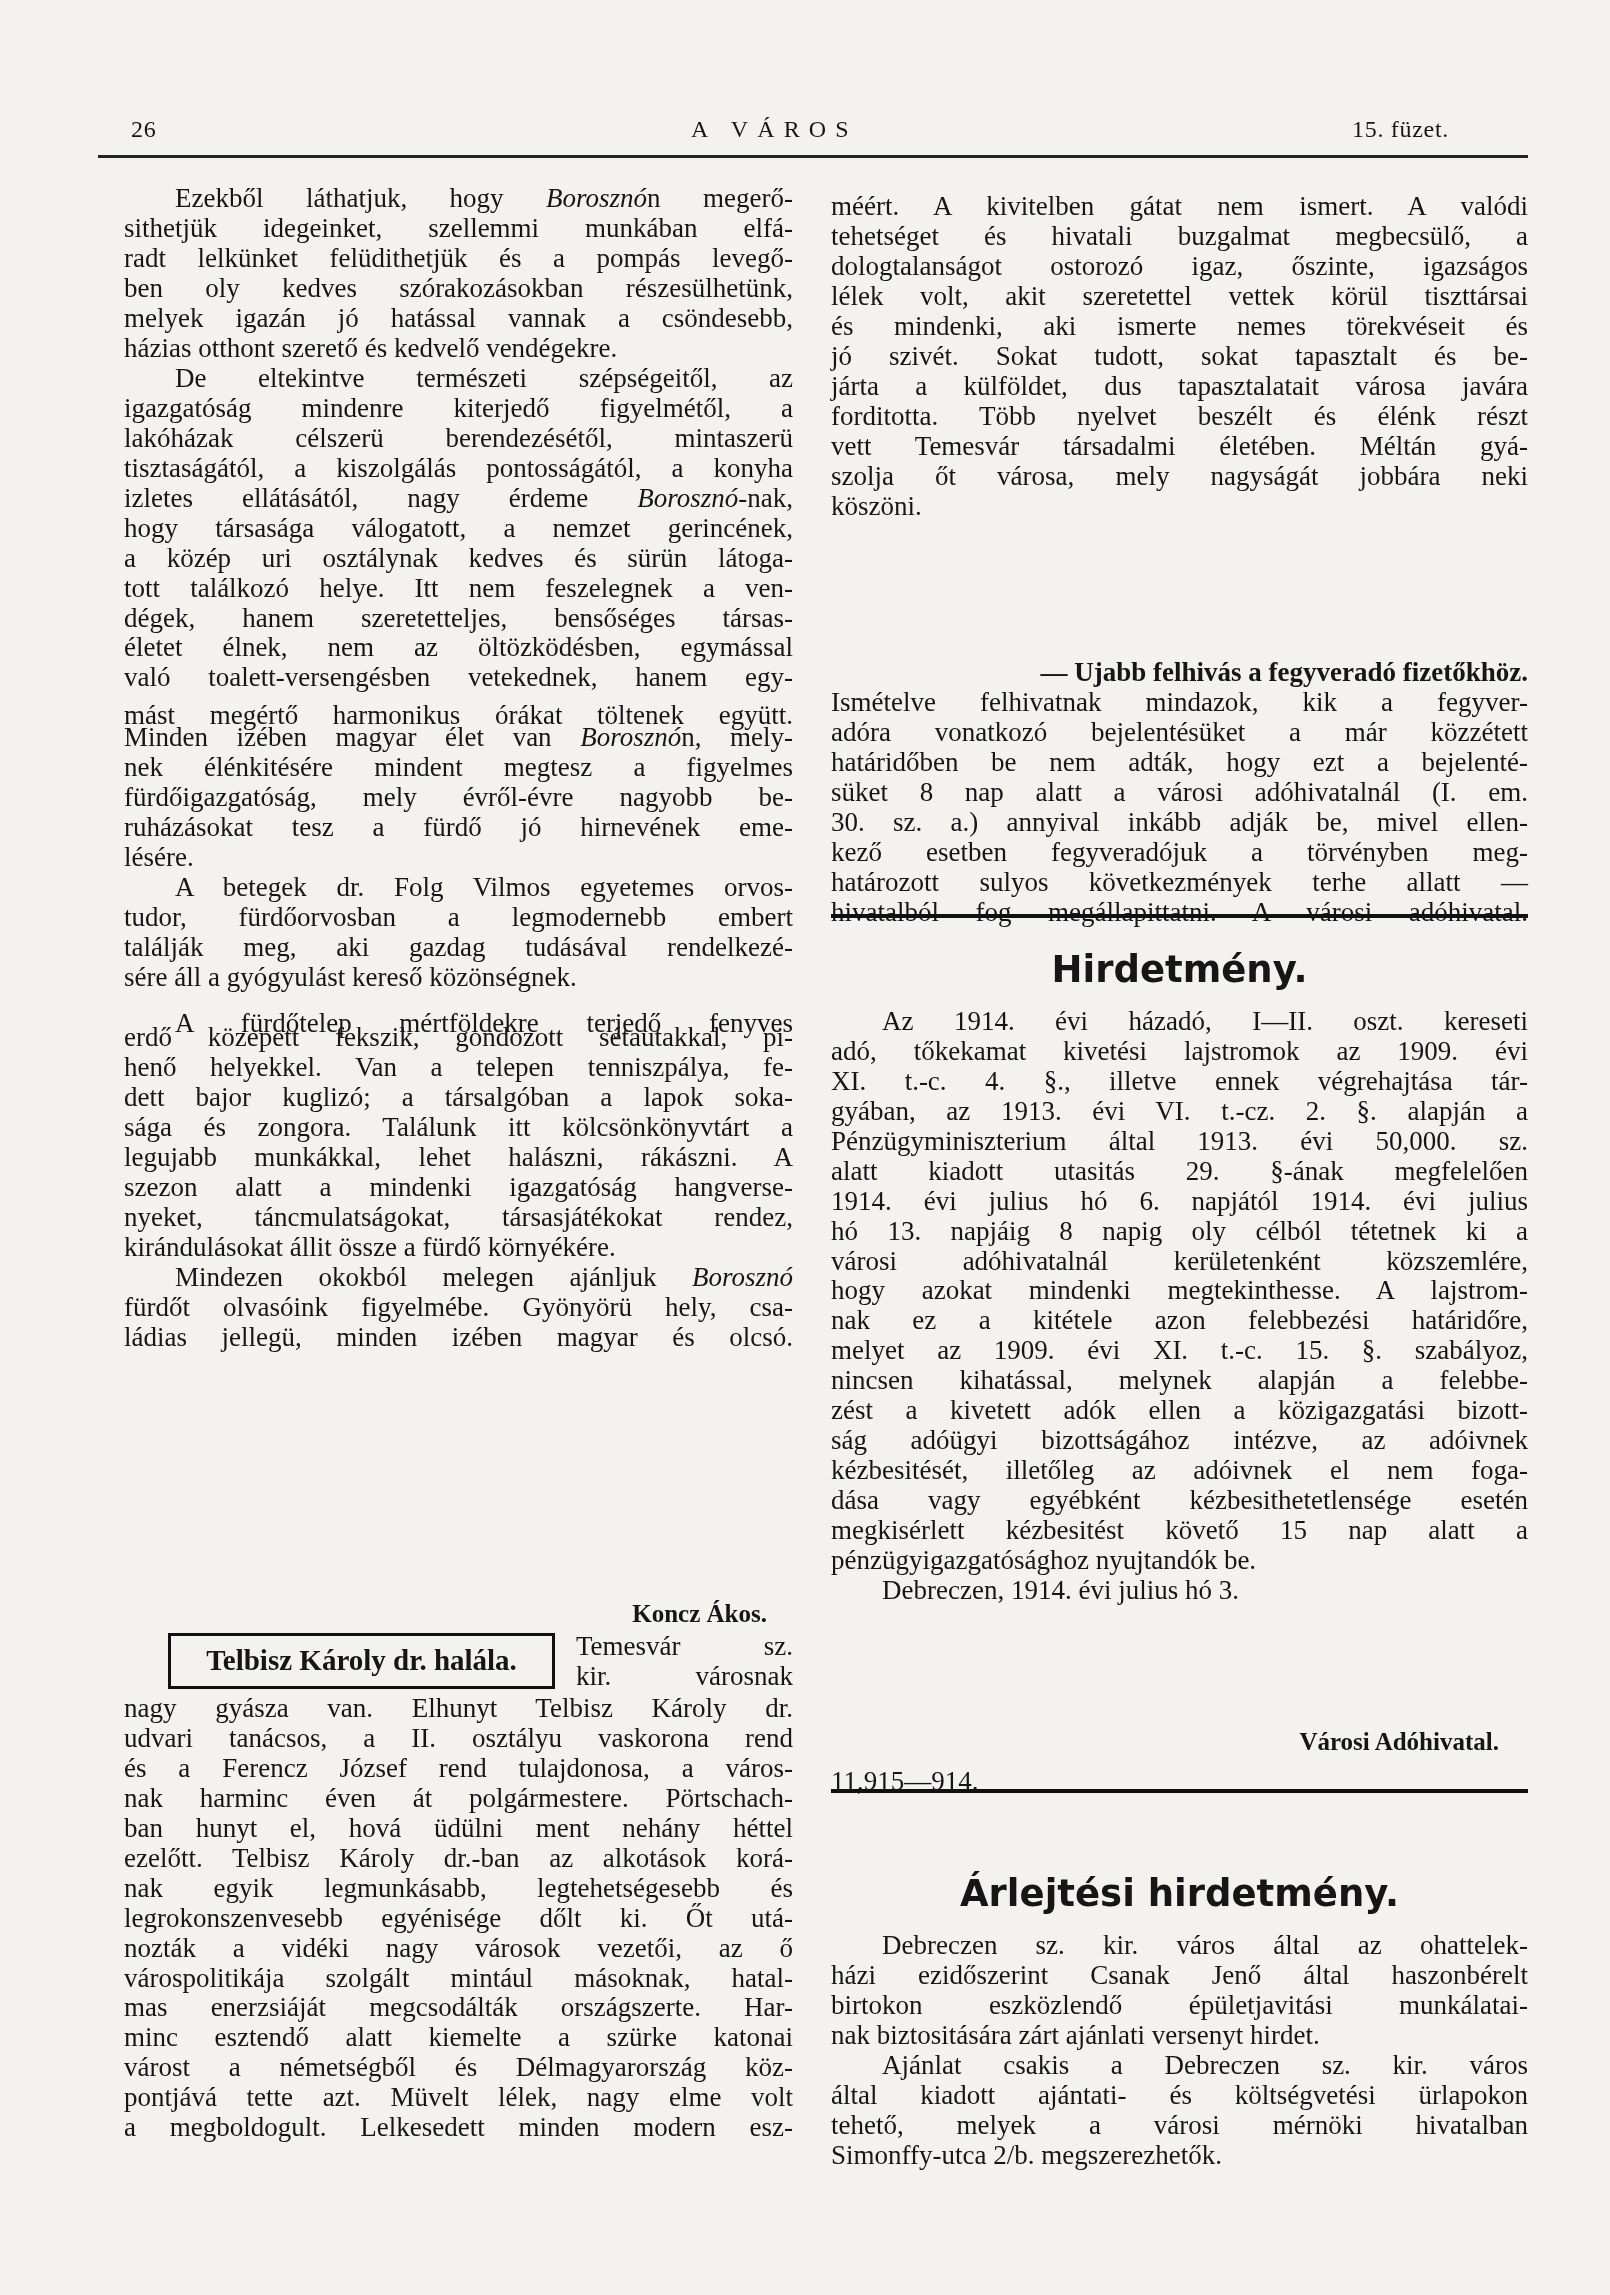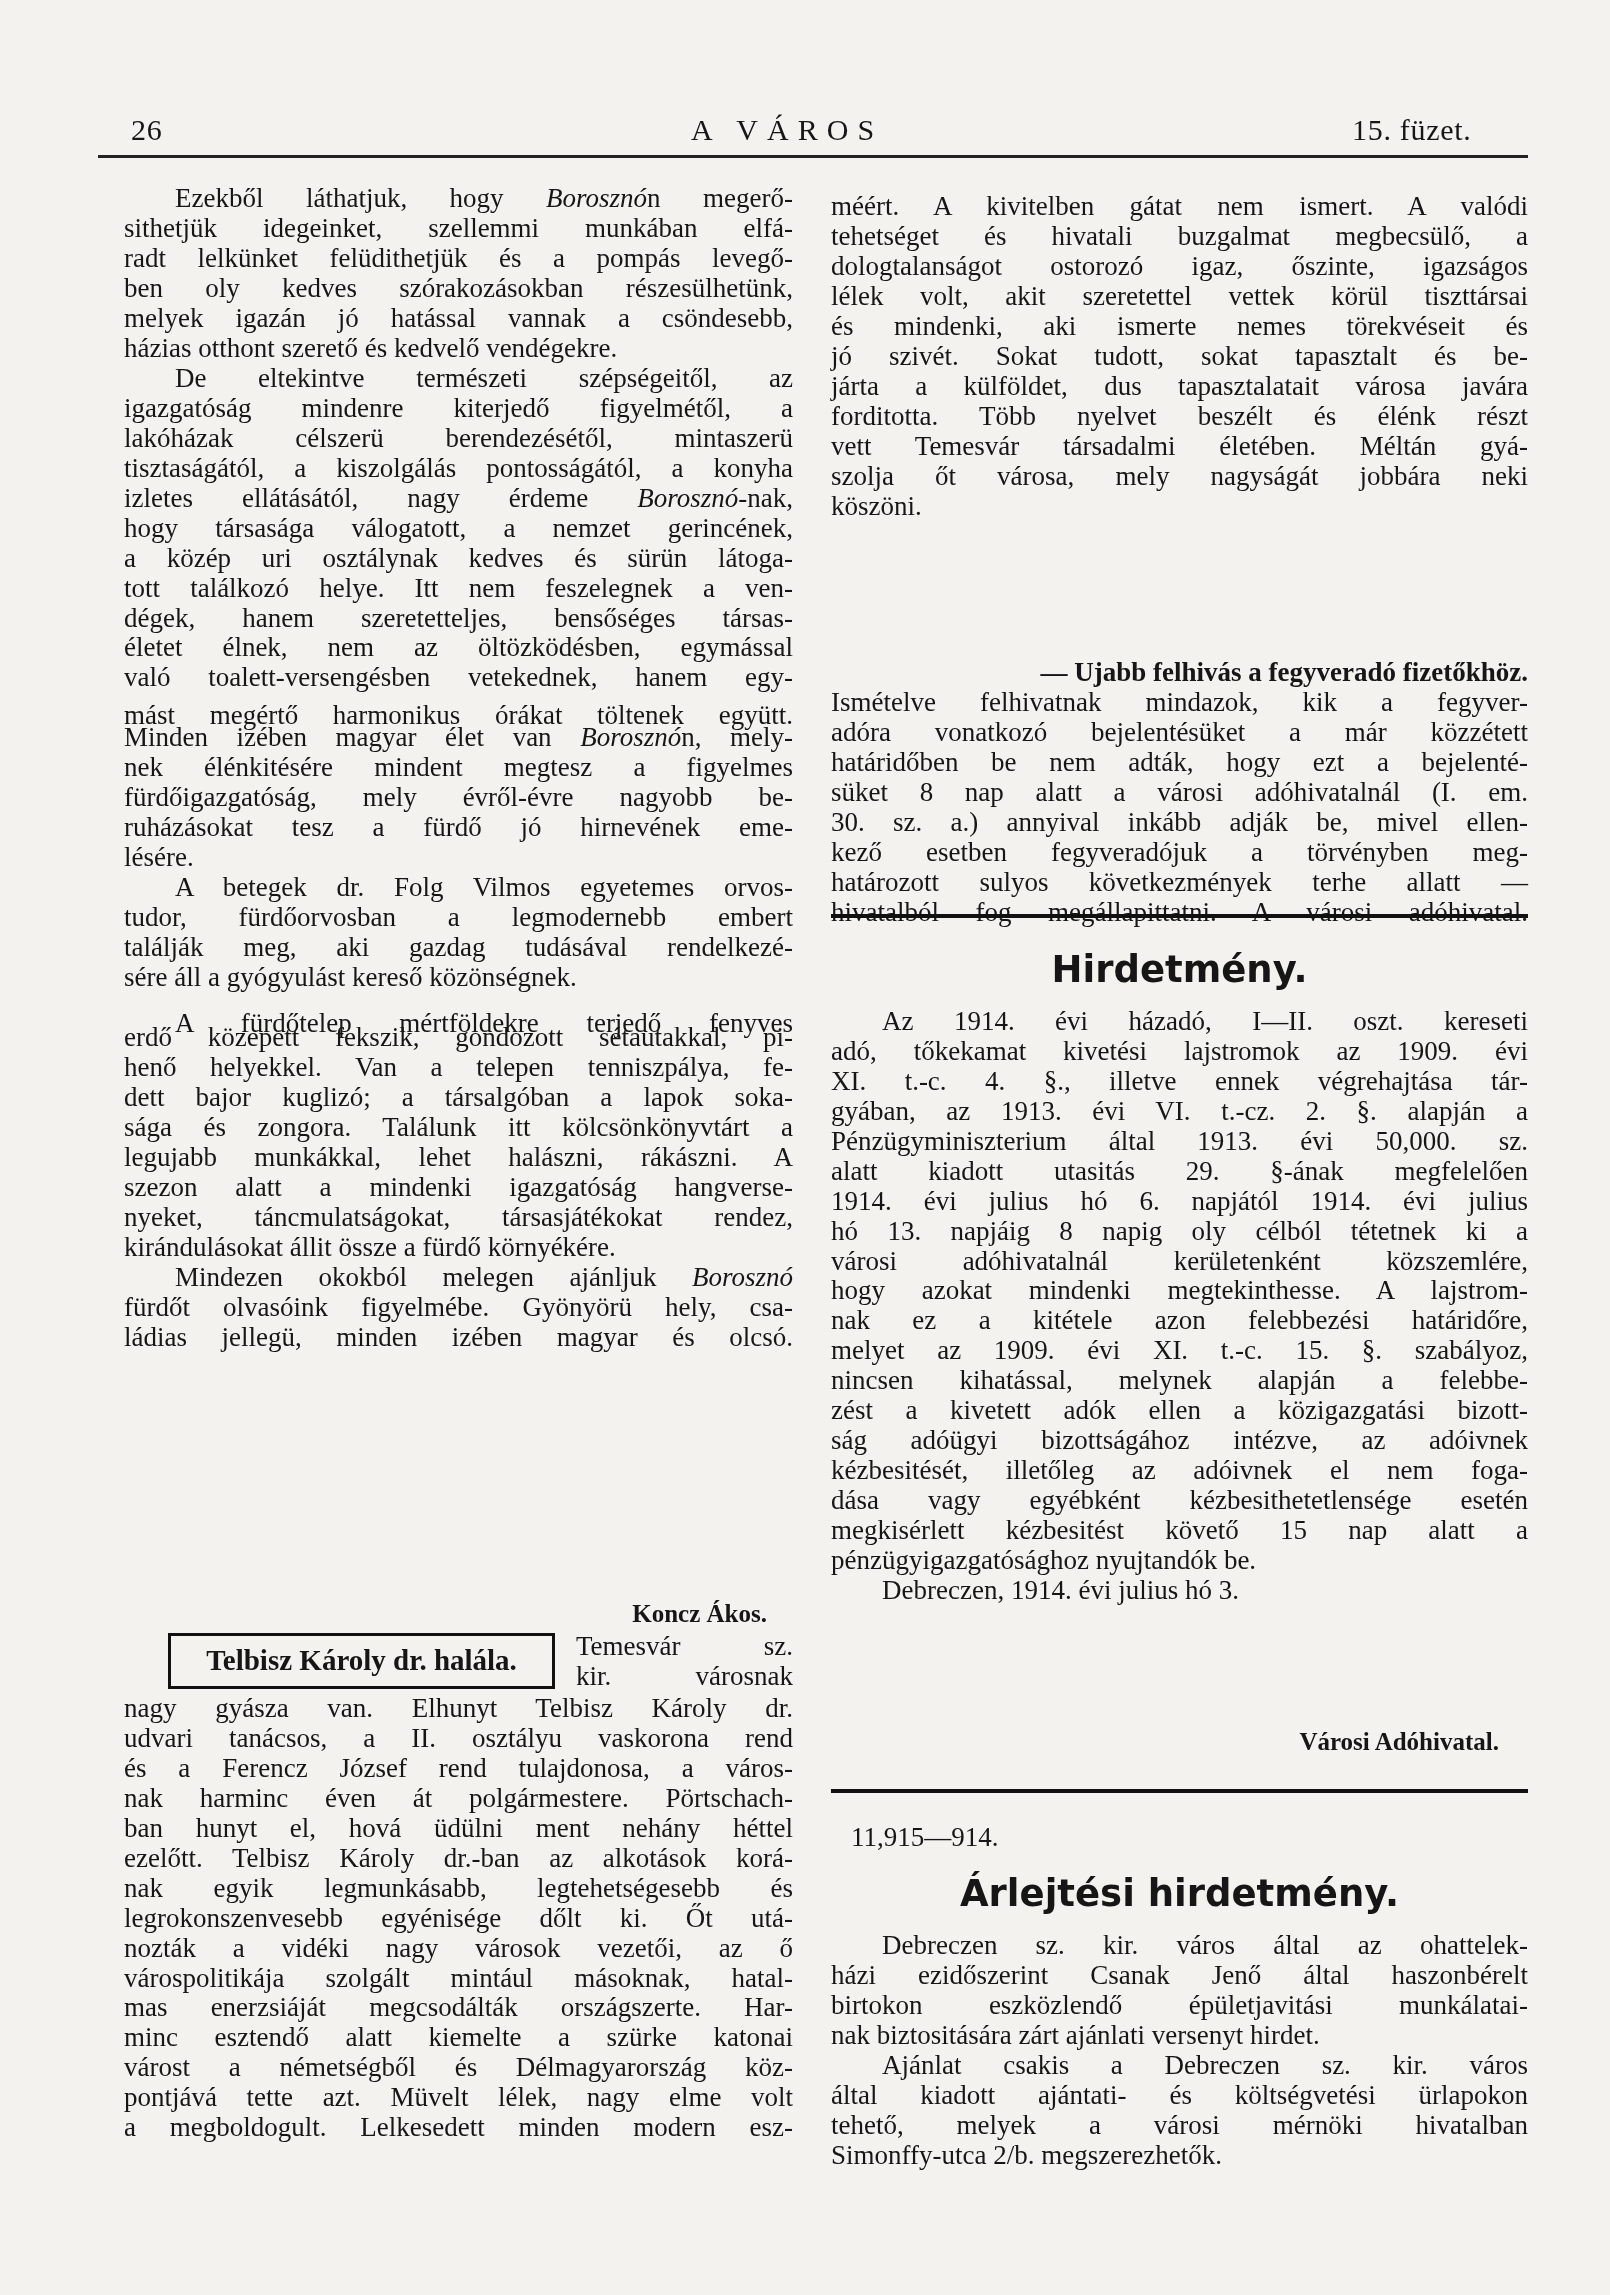--- a/index.html
+++ b/index.html
@@ -3,21 +3,21 @@
 <meta charset="utf-8">
 <style>
   html, body { margin: 0; padding: 0; }
   body {
     width: 1610px; height: 2295px; position: relative; overflow: hidden;
     background: #f3f2ee;
     font-family: "Liberation Serif", "DejaVu Serif", serif;
     color: #161616;
   }
   .page-header { position: absolute; top: 110px; left: 0; width: 1610px; height: 39px; }
-  .hdr { position: absolute; top: 0; font-size: 30px; line-height: 39px; letter-spacing: 0.7px; }
+  .hdr { position: absolute; top: 0; font-size: 24px; line-height: 39px; letter-spacing: 0.7px; }
   .hdr-num { left: 131px; }
   .hdr-title { left: 691px; letter-spacing: 9.1px; }
   .hdr-issue { left: 1352px; }
   .hdr-rule { position: absolute; left: 98px; top: 155px; width: 1430px; height: 2.6px; background: #222; }
 
   .col { position: absolute; top: 0; }
   .col-left { left: 124px; width: 669px; }
   .col-right { left: 831px; width: 697px; }
 
   .ln {
@@ -172,21 +172,21 @@
       <div class="ln" style="top: 1455px; width: 697px;">kézbesitését, illetőleg az adóivnek el nem foga-</div>
       <div class="ln" style="top: 1485px; width: 697px;">dása vagy egyébként kézbesithetetlensége esetén</div>
       <div class="ln" style="top: 1515px; width: 697px;">megkisérlett kézbesitést követő 15 nap alatt a</div>
       <div class="ln last" style="top: 1545px; width: 697px;">pénzügyigazgatósághoz nyujtandók be.</div>
       <div class="ln indent last" style="top: 1575px; width: 697px;">Debreczen, 1914. évi julius hó 3.</div>
     </div>
   <div class="ln right sig" style="top:1727px;width:697px;padding-right:29px;box-sizing:border-box;">Városi Adóhivatal.</div>
 
   <div class="rule-thick" style="left:0;top:1789px;width:697px;"></div>
 
-  <div class="ln last" style="top:1822px;width:697px;margin-left:20px;">11,915—914.</div>
+  <div class="ln last" style="top:1766px;width:697px;">11,915—914.</div>
   <div class="ln blackletter" style="top:1871px;width:697px;">Árlejtési hirdetmény.</div>
   <div id="right-tender">
       <div class="ln indent" style="top: 1930px; width: 697px;">Debreczen sz. kir. város által az ohattelek-</div>
       <div class="ln" style="top: 1960px; width: 697px;">házi ezidőszerint Csanak Jenő által haszonbérelt</div>
       <div class="ln" style="top: 1990px; width: 697px;">birtokon eszközlendő épületjavitási munkálatai-</div>
       <div class="ln last" style="top: 2020px; width: 697px;">nak biztositására zárt ajánlati versenyt hirdet.</div>
       <div class="ln indent" style="top: 2050px; width: 697px;">Ajánlat csakis a Debreczen sz. kir. város</div>
       <div class="ln" style="top: 2080px; width: 697px;">által kiadott ajántati- és költségvetési ürlapokon</div>
       <div class="ln" style="top: 2110px; width: 697px;">tehető, melyek a városi mérnöki hivatalban</div>
       <div class="ln last" style="top: 2140px; width: 697px;">Simonffy-utca 2/b. megszerezhetők.</div>

